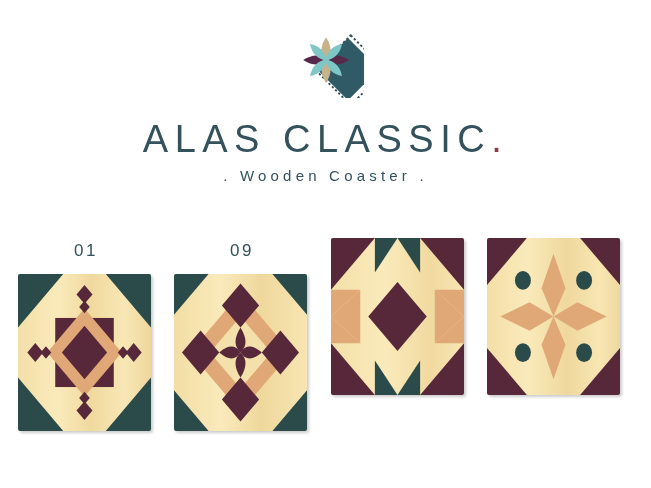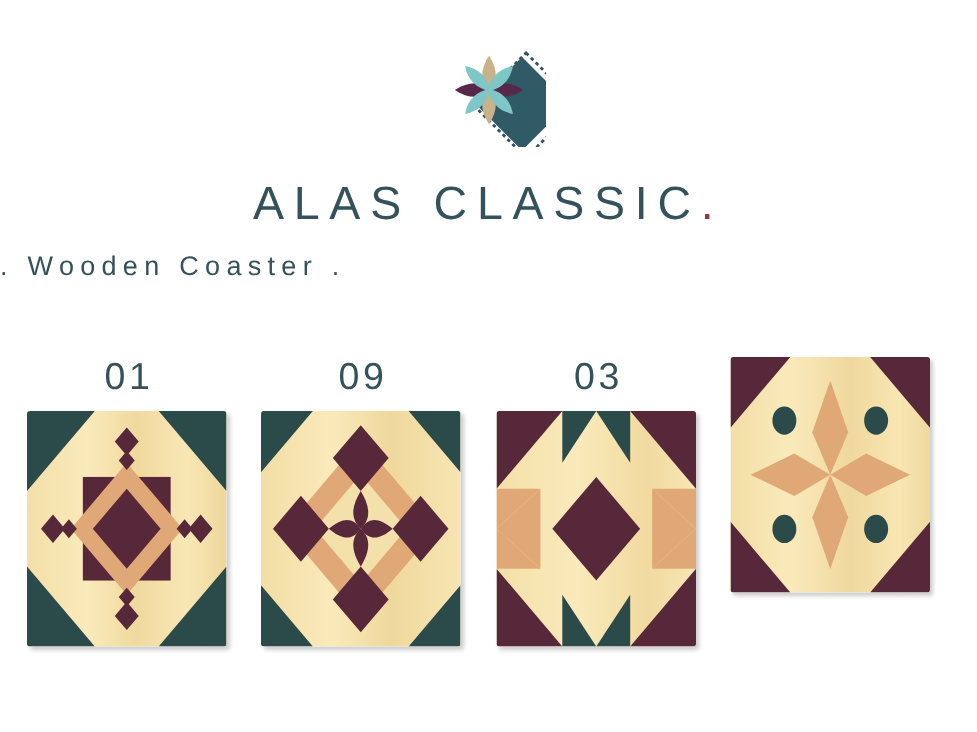--- a/index.html
+++ b/index.html
@@ -17,53 +17,53 @@
   .logo-wrap{
     position:absolute;left:0;right:0;top:22px;
     display:flex;justify-content:center;align-items:center;
   }
   .logo{width:76px;height:76px;display:block;}
 
   
   .title{
     position:absolute;left:0;right:0;top:118px;
     text-align:center;
-    font-size:31px;
+    font-size:38px;
     letter-spacing:6.5px;
     color:#33525c;
     font-weight:400;
     white-space:nowrap;
   }
   .title .dot{color:#8a3c41;}
 
   .subtitle{
     position:absolute;left:0;right:0;top:167px;
-    text-align:left;
-    font-size:18px;
+    text-align:center;
+    font-size:15px;
     letter-spacing:4.2px;
     color:#33525c;
     font-weight:400;
     white-space:nowrap;
   }
 
   
   .row{
     position:absolute;top:238px;left:0;width:651px;height:210px;
   }
   .cell{
     position:absolute;top:0;width:144px;height:210px;
   }
   .cell.c0{left:14px;}
   .cell.c1{left:170px;}
   .cell.c2{left:327px;}
   .cell.c3{left:483px;}
 
   .num{
     text-align:center;
-    font-size:25px;
+    font-size:17px;
     letter-spacing:2.5px;
     color:#33525c;
     height:26px;
     line-height:26px;
     margin-bottom:10px;
   }
 
   .coaster-box{
     position:relative;
     width:144px;height:163px;
@@ -160,21 +160,20 @@
           <path d="M94 50 L80 36 L66 50 L80 64 Z" fill="#57283a"></path>
           <path d="M50 34 C55 41 55 46 50 50 C45 46 45 41 50 34 Z" fill="#57283a"></path>
           <path d="M50 66 C55 59 55 54 50 50 C45 54 45 59 50 66 Z" fill="#57283a"></path>
           <path d="M34 50 C41 45 46 45 50 50 C46 55 41 55 34 50 Z" fill="#57283a"></path>
           <path d="M66 50 C59 45 54 45 50 50 C54 55 59 55 66 50 Z" fill="#57283a"></path>
         </svg>
       </div>
     </div>
 
     <div class="cell c2">
-      <div class="num">03</div>
       <div class="coaster-box">
         <svg class="coaster" viewBox="0 0 100 100" preserveAspectRatio="none">
           <defs>
             <linearGradient id="g3" x1="0" y1="0" x2="1" y2="0">
               <stop offset="0%" stop-color="#f4e0a9"></stop>
               <stop offset="40%" stop-color="#faeabb"></stop>
               <stop offset="75%" stop-color="#f1daa0"></stop>
               <stop offset="100%" stop-color="#f8e6b4"></stop>
             </linearGradient>
           </defs>

